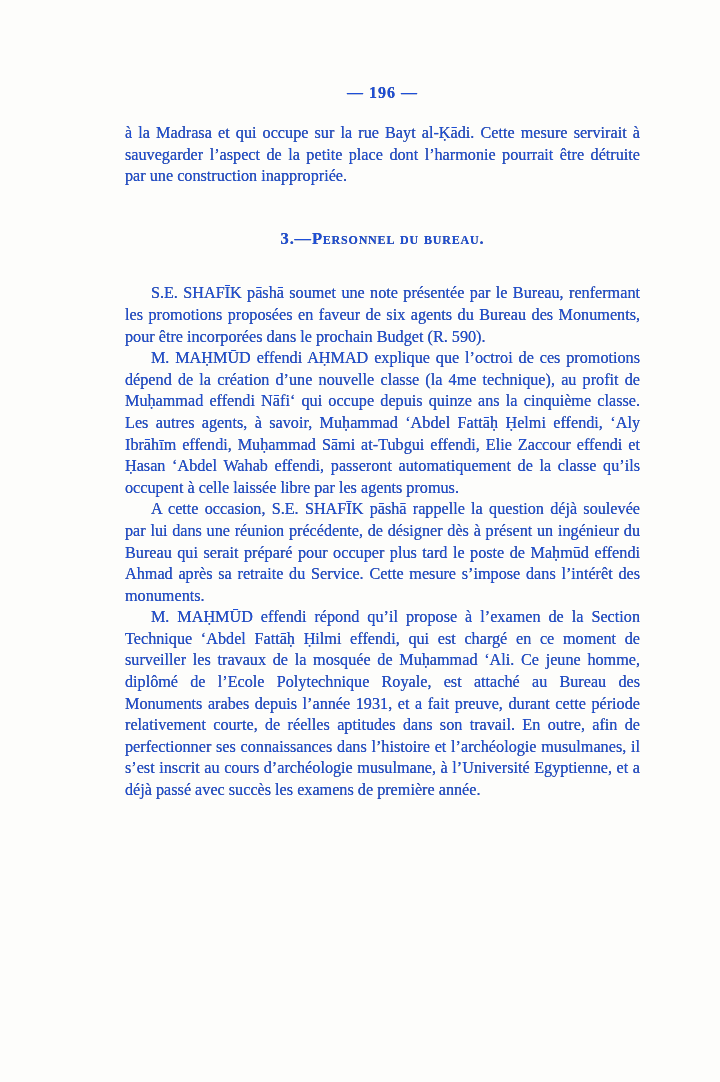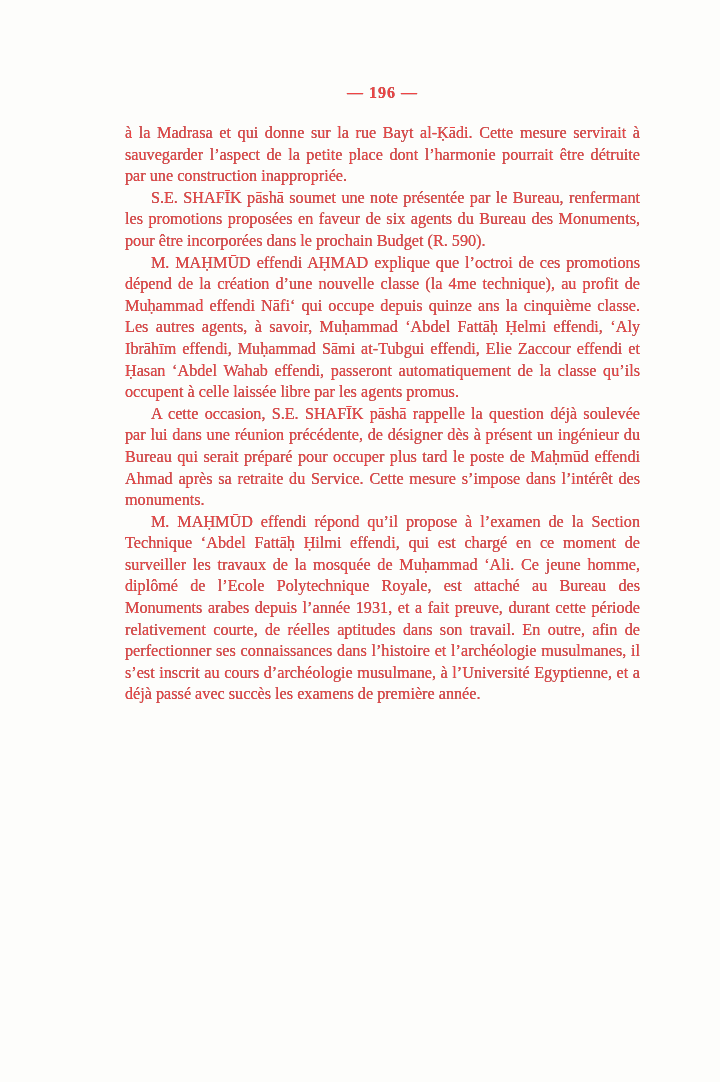--- a/index.html
+++ b/index.html
@@ -6,21 +6,21 @@
     margin: 0;
     padding: 0;
     background: #f2f2ee;
   }
   .scan-page {
     position: relative;
     width: 720px;
     height: 1082px;
     margin: 0 auto;
     background: #fdfdfb;
-    color: #ef4444;
+    color: #1d4ed8;
     font-family: "Liberation Serif", "DejaVu Serif", serif;
     box-sizing: border-box;
     padding: 84px 80px 40px 125px;
     overflow: hidden;
     text-shadow: 0 0 0.4px rgba(0,0,0,0.65); 
   }
   .page-number {
     text-align: center;
     font-size: 16px;
     font-weight: bold;
@@ -53,22 +53,23 @@
 </style>
 </head>
 <body>
 
 <div class="scan-page">
 
   <div class="page-number">— 196 —</div>
 
   <div class="body-text">
 
-    <p class="no-indent">à la Madrasa et qui donne sur la rue Bayt al-Ḳādi.  Cette mesure servirait à sauvegarder l’aspect de la petite place dont l’harmonie pourrait être détruite par une construction inappropriée.</p>
+    <p class="no-indent">à la Madrasa et qui occupe sur la rue Bayt al-Ḳādi.  Cette mesure servirait à sauvegarder l’aspect de la petite place dont l’harmonie pourrait être détruite par une construction inappropriée.</p>
 
+    <h3 class="section-heading">3.—Personnel du bureau.</h3>
 
     <p>S.E. SHAFĪK pāshā soumet une note présentée par le Bureau, renfermant les promotions proposées en faveur de six agents du Bureau des Monuments, pour être incorporées dans le prochain Budget (R. 590).</p>
 
     <p>M. MAḤMŪD effendi AḤMAD explique que l’octroi de ces promotions dépend de la création d’une nouvelle classe (la 4me technique), au profit de Muḥammad effendi Nāfi‘ qui occupe depuis quinze ans la cinquième classe.  Les autres agents, à savoir, Muḥammad ‘Abdel Fattāḥ Ḥelmi effendi, ‘Aly Ibrāhīm effendi, Muḥammad Sāmi at-Tubgui effendi, Elie Zaccour effendi et Ḥasan ‘Abdel Wahab effendi, passeront automatiquement de la classe qu’ils occupent à celle laissée libre par les agents promus.</p>
 
     <p>A cette occasion, S.E. SHAFĪK pāshā rappelle la question déjà soulevée par lui dans une réunion précédente, de désigner dès à présent un ingénieur du Bureau qui serait préparé pour occuper plus tard le poste de Maḥmūd effendi Ahmad après sa retraite du Service.  Cette mesure s’impose dans l’intérêt des monuments.</p>
 
     <p>M. MAḤMŪD effendi répond qu’il propose à l’examen de la Section Technique ‘Abdel Fattāḥ Ḥilmi effendi, qui est chargé en ce moment de surveiller les travaux de la mosquée de Muḥammad ‘Ali.  Ce jeune homme, diplômé de l’Ecole Polytechnique Royale, est attaché au Bureau des Monuments arabes depuis l’année 1931, et a fait preuve, durant cette période relativement courte, de réelles aptitudes dans son travail.  En outre, afin de perfectionner ses connaissances dans l’histoire et l’archéologie musulmanes, il s’est inscrit au cours d’archéologie musulmane, à l’Université Egyptienne, et a déjà passé avec succès les examens de première année.</p>
 
   </div>

